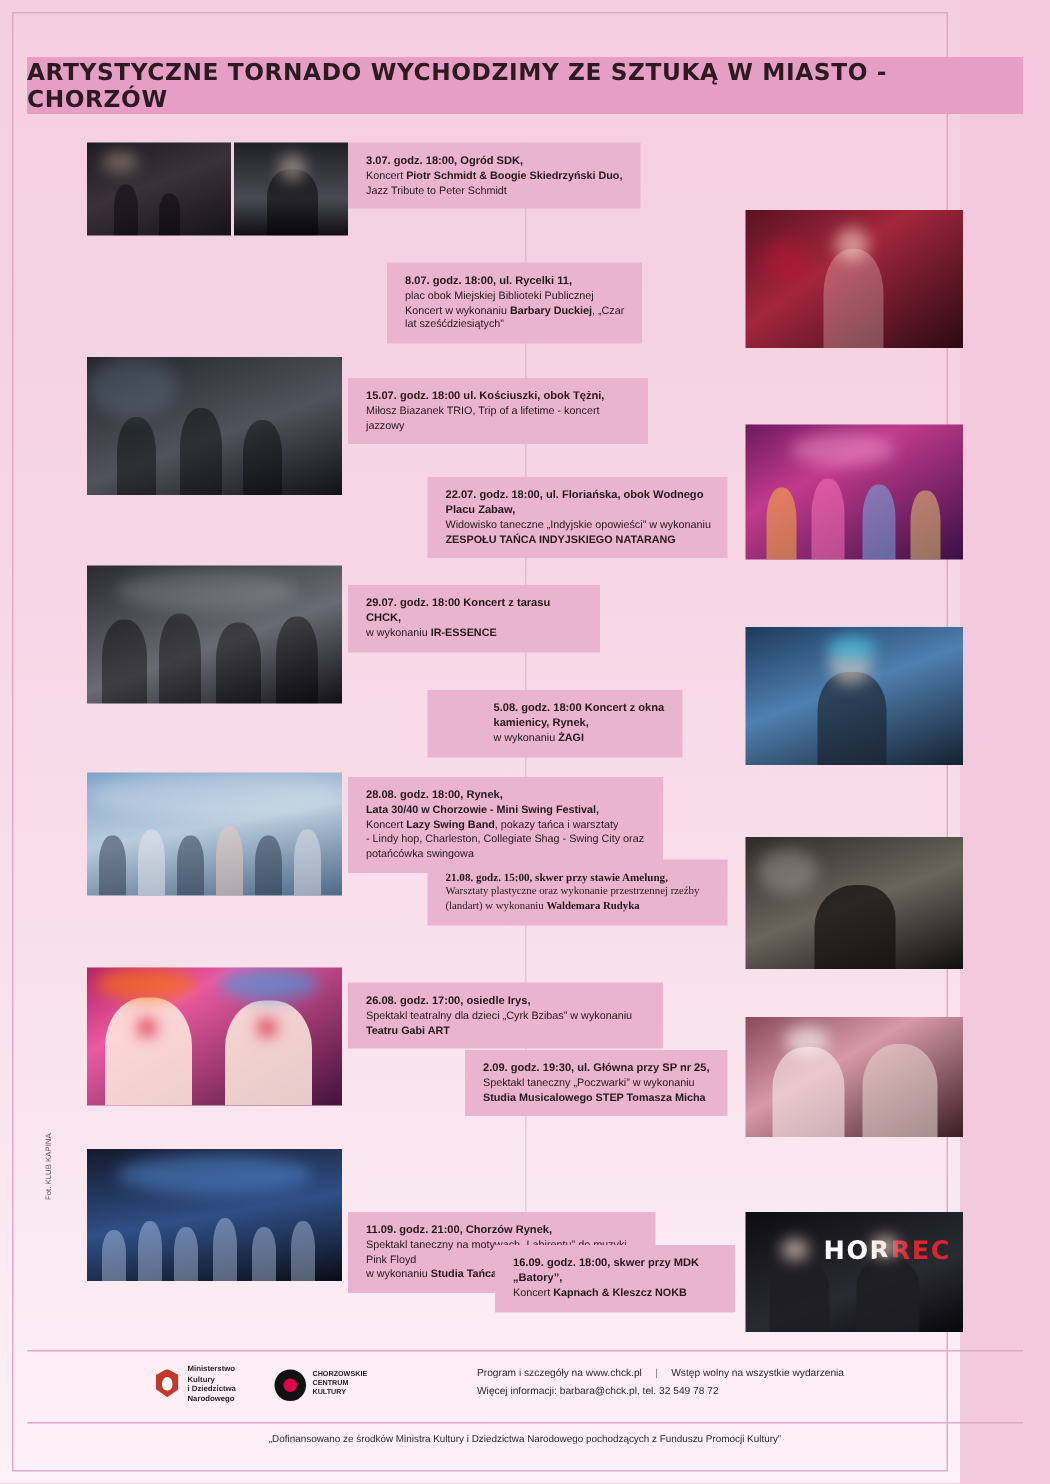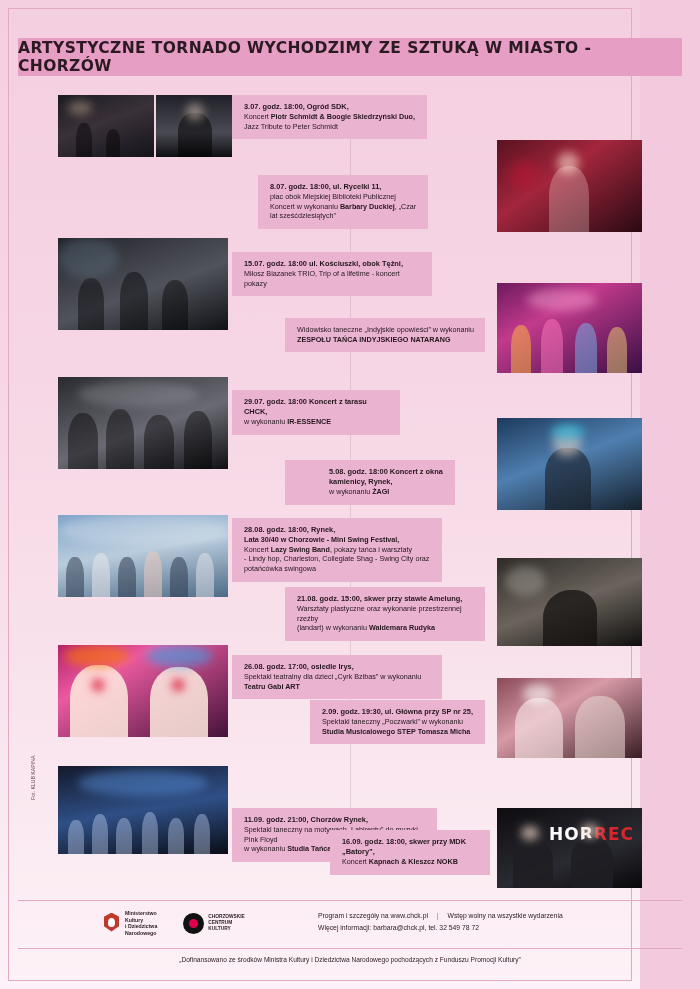--- a/index.html
+++ b/index.html
@@ -186,24 +186,25 @@
     <div class="photo p-band" style="left:58px; top:238px; width:170px; height:92px;">
       <div class="ph-inner">
         <div class="fig" style="left:20px; width:26px; height:52px;"></div>
         <div class="fig" style="left:62px; width:28px; height:58px;"></div>
         <div class="fig" style="left:104px; width:26px; height:50px;"></div>
         <div class="glow" style="left:0px; top:0px; width:60px; height:40px; background:rgba(120,150,170,.25);"></div>
       </div>
     </div>
     <div class="txtbox" style="left:232px; top:252px; width:200px;">
       <div class="l1">15.07. godz. 18:00 ul. Kościuszki, obok Tężni,</div>
-      <div class="l2">Miłosz Biazanek TRIO, Trip of a lifetime - koncert pokazy</div>
+      <div class="l2">Miłosz Biazanek TRIO, Trip of a lifetime - koncert jazzowy</div>
     </div>
 
     <div class="txtbox" style="left:285px; top:318px; width:200px;">
+      <div class="l1">22.07. godz. 18:00, ul. Floriańska, obok Wodnego Placu Zabaw,</div>
       <div class="l2">Widowisko taneczne „Indyjskie opowieści” w wykonaniu</div>
       <div class="l4">ZESPOŁU TAŃCA INDYJSKIEGO NATARANG</div>
     </div>
     <div class="photo p-dance" style="left:497px; top:283px; width:145px; height:90px;">
       <div class="ph-inner">
         <div class="fig" style="left:14px; width:20px; height:48px; background:rgba(255,190,60,.5);"></div>
         <div class="fig" style="left:44px; width:22px; height:54px; background:rgba(255,120,190,.5);"></div>
         <div class="fig" style="left:78px; width:22px; height:50px; background:rgba(120,200,255,.45);"></div>
         <div class="fig" style="left:110px; width:20px; height:46px; background:rgba(255,230,120,.45);"></div>
         <div class="glow" style="left:30px; top:6px; width:70px; height:22px; background:rgba(255,180,220,.4);"></div>
@@ -247,21 +248,21 @@
         <div class="glow" style="left:0; top:0; width:170px; height:30px; background:rgba(255,255,255,.25);"></div>
       </div>
     </div>
     <div class="txtbox" style="left:232px; top:518px; width:210px;">
       <div class="l1">28.08. godz. 18:00, Rynek,</div>
       <div class="l4">Lata 30/40 w Chorzowie - Mini Swing Festival,</div>
       <div class="l3"><span>Koncert </span><span class="b">Lazy Swing Band</span><span>, pokazy tańca i warsztaty</span></div>
       <div class="l3">- Lindy hop, Charleston, Collegiate Shag - Swing City oraz potańcówka swingowa</div>
     </div>
 
-    <div class="txtbox" style="left:285px; top:587px; width:200px;">
+    <div class="txtbox" style="left:285px; top:573px; width:200px;font-family:Liberation Serif, serif;">
       <div class="l1">21.08. godz. 15:00, skwer przy stawie Amelung,</div>
       <div class="l2">Warsztaty plastyczne oraz wykonanie przestrzennej rzeźby</div>
       <div class="l3"><span>(landart) w wykonaniu </span><span class="b">Waldemara Rudyka</span></div>
     </div>
     <div class="photo p-sculpt" style="left:497px; top:558px; width:145px; height:88px;">
       <div class="ph-inner">
         <div class="fig" style="left:46px; width:54px; height:56px; border-radius:50% 40% 0 0; background:rgba(20,18,16,.75);"></div>
         <div class="glow" style="left:8px; top:8px; width:40px; height:30px; background:rgba(220,215,205,.3);"></div>
       </div>
     </div>

